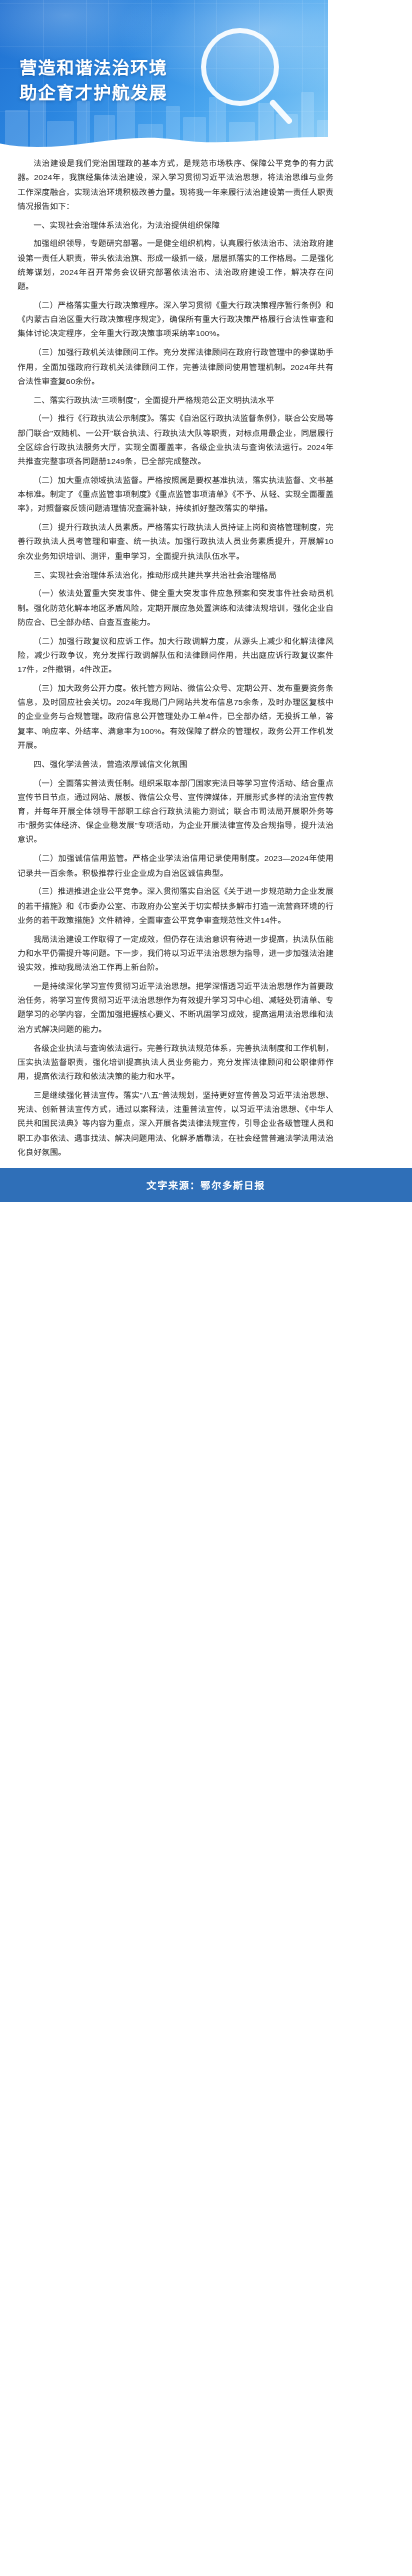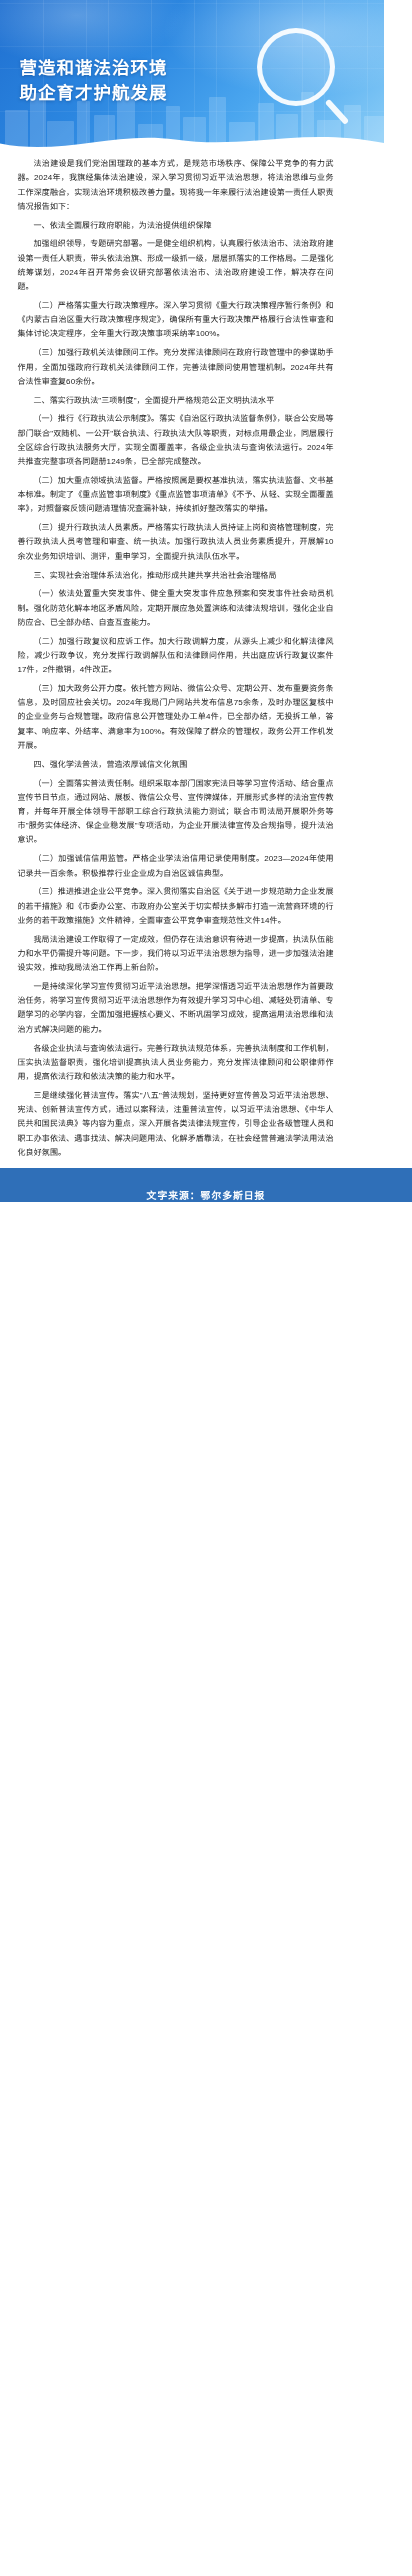--- a/index.html
+++ b/index.html
@@ -15,21 +15,21 @@
     width: 412px;
     min-height: 3205px;
     background: #ffffff;
     position: relative;
     overflow: hidden;
   }
 
   
   .banner {
     position: relative;
-    width: 384px;
+    width: 328px;
     height: 155px;
     background: linear-gradient(135deg, #1f6fd0 0%, #2b86e0 35%, #4aa6ef 65%, #8fd0f7 100%);
     overflow: hidden;
   }
   .banner .sky {
     position: absolute;
     inset: 0;
     background:
       radial-gradient(ellipse 206px 93px at 80% 20%, rgba(255,255,255,0.35), rgba(255,255,255,0) 70%),
       radial-gradient(ellipse 155px 72px at 20% 10%, rgba(255,255,255,0.25), rgba(255,255,255,0) 70%);
@@ -115,21 +115,21 @@
     letter-spacing: 0.1px;
   }
 
   
   .footer {
     margin-top: 8.2px;
     width: 412px;
     height: 34px;
     background: #2f6fb8;
     display: flex;
-    align-items: flex-end;
+    align-items: center;
     justify-content: center;
   }
   .footer-text {
     color: #ffffff;
     font-size: 9.8px;
     font-weight: bold;
     letter-spacing: 1px;
   }
 </style>
 </head>
@@ -168,21 +168,21 @@
       <div>助企育才护航发展</div>
     </div>
 
     <svg class="banner-wave" viewBox="0 0 800 54" preserveAspectRatio="none">
       <path d="M0,30 C120,54 220,6 340,22 C460,40 560,8 680,20 C740,26 780,36 800,40 L800,54 L0,54 Z" fill="#ffffff"></path>
     </svg>
   </div>
 
   <div class="content">
     <p class="para">法治建设是我们党治国理政的基本方式，是规范市场秩序、保障公平竞争的有力武器。2024年，我旗经集体法治建设，深入学习贯彻习近平法治思想，将法治思维与业务工作深度融合，实现法治环境积极改善力量。现将我一年来履行法治建设第一责任人职责情况报告如下：</p>
-    <p class="para">一、依法全面履行政府职能，为法治提供组织保障</p>
+    <p class="para">一、实现社会治理体系法治化，为法治提供组织保障</p>
     <p class="para">加强组织领导，专题研究部署。一是健全组织机构，认真履行依法治市、法治政府建设第一责任人职责，带头依法治旗、形成一级抓一级，层层抓落实的工作格局。二是强化统筹谋划，2024年召开常务会议研究部署依法治市、法治政府建设工作，解决存在问题。</p>
     <p class="para">（二）严格落实重大行政决策程序。深入学习贯彻《重大行政决策程序暂行条例》和《内蒙古自治区重大行政决策程序规定》，确保所有重大行政决策严格履行合法性审查和集体讨论决定程序，全年重大行政决策事项采纳率100%。</p>
     <p class="para">（三）加强行政机关法律顾问工作。充分发挥法律顾问在政府行政管理中的参谋助手作用，全面加强政府行政机关法律顾问工作，完善法律顾问使用管理机制。2024年共有合法性审查复60余份。</p>
     <p class="para">二、落实行政执法"三项制度"，全面提升严格规范公正文明执法水平</p>
     <p class="para">（一）推行《行政执法公示制度》。落实《自治区行政执法监督条例》，联合公安局等部门联合"双随机、一公开"联合执法、行政执法大队等职责，对标点用最企业，同层履行全区综合行政执法服务大厅，实现全面覆盖率，各级企业执法与查询依法运行。2024年共推查完整事项各同题册1249条，已全部完成整改。</p>
     <p class="para">（二）加大重点领域执法监督。严格按照属是要权基准执法，落实执法监督、文书基本标准。制定了《重点监管事项制度》《重点监管事项清单》《不予、从轻、实现全面覆盖率》，对照督察反馈问题清理情况查漏补缺，持续抓好整改落实的举措。</p>
     <p class="para">（三）提升行政执法人员素质。严格落实行政执法人员持证上岗和资格管理制度，完善行政执法人员考管理和审查、统一执法。加强行政执法人员业务素质提升，开展解10余次业务知识培训、测评，重申学习，全面提升执法队伍水平。</p>
     <p class="para">三、实现社会治理体系法治化，推动形成共建共享共治社会治理格局</p>
     <p class="para">（一）依法处置重大突发事件、健全重大突发事件应急预案和突发事件社会动员机制。强化防范化解本地区矛盾风险，定期开展应急处置演练和法律法规培训，强化企业自防应合、已全部办结、自查互查能力。</p>
     <p class="para">（二）加强行政复议和应诉工作。加大行政调解力度，从源头上减少和化解法律风险，减少行政争议，充分发挥行政调解队伍和法律顾问作用，共出庭应诉行政复议案件17件，2件撤销，4件改正。</p>

